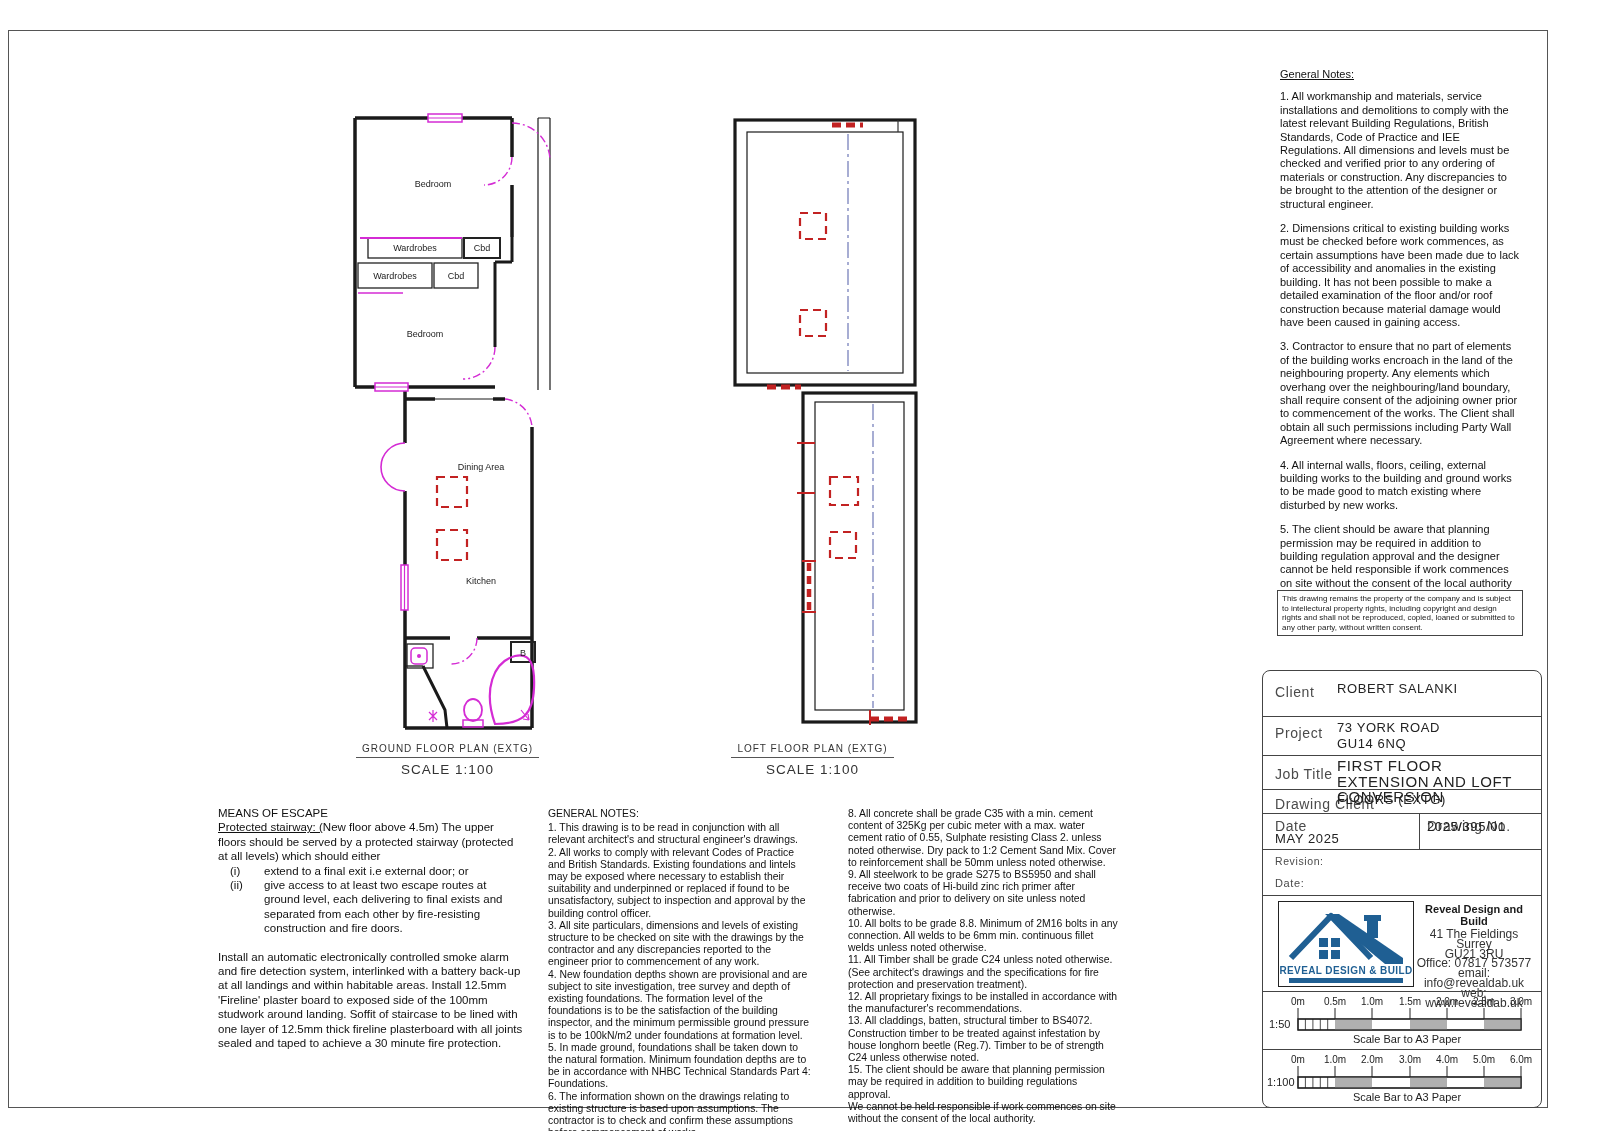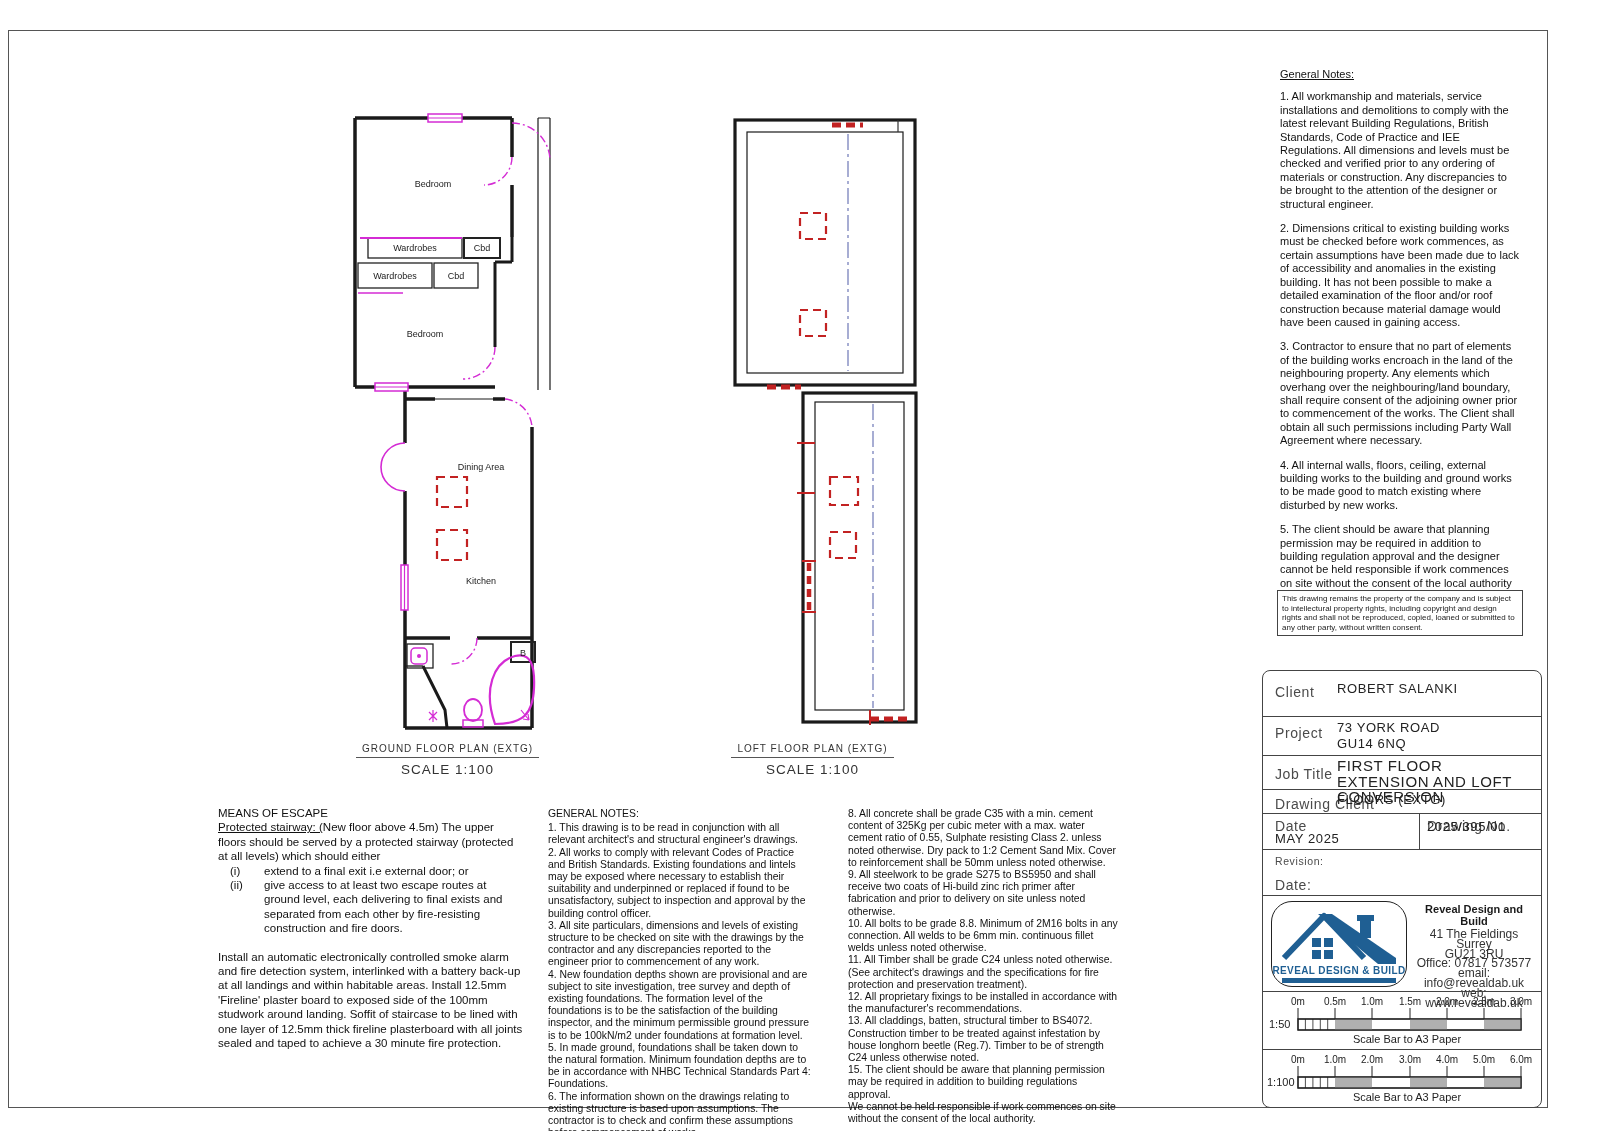--- a/index.html
+++ b/index.html
@@ -237,24 +237,24 @@
     <div class="hline" style="top:142px;"></div>
 
     <div class="abs tb-lab" style="left:12px;top:147px;">Date</div>
     <div class="abs tb-val" style="left:12px;top:160px;">MAY 2025</div>
     <div class="vline" style="left:156px;top:142px;height:36px;"></div>
     <div class="abs tb-lab" style="left:164px;top:147px;">Drawing No.</div>
     <div class="abs tb-val" style="left:164px;top:148px;">2025/395/01</div>
     <div class="hline" style="top:178px;"></div>
 
     <div class="abs tb-lab" style="left:12px;top:184px;font-size:10.5px;">Revision:</div>
-    <div class="abs tb-lab" style="left:12px;top:206px;font-size:14px;">Date:</div>
+    <div class="abs tb-lab" style="left:12px;top:206px;font-size:11px;">Date:</div>
     <div class="hline" style="top:224px;"></div>
 
-    <div class="logo-box" style="left:8px;top:230px;width:134px;height:84px;border-radius:21px;">
+    <div class="logo-box" style="left:15px;top:230px;width:134px;height:84px;">
       <svg width="134" height="84" viewBox="0 0 134 84">
         <path d="M12 56 L52 14 L92 56" fill="none" stroke="#1f5f93" stroke-width="6" stroke-linejoin="round"></path>
         <polygon points="46,12 60,12 124,56 124,62 106,62" fill="#1f5f93"></polygon>
         <rect x="88" y="18" width="11" height="18" fill="#1f5f93"></rect>
         <rect x="85" y="13" width="17" height="6" fill="#1f5f93"></rect>
         <g fill="#1f5f93">
           <rect x="40" y="36" width="9" height="9"></rect>
             <rect x="52" y="36" width="9" height="9"></rect>
           <rect x="40" y="48" width="9" height="9"></rect>
             <rect x="52" y="48" width="9" height="9"></rect>

